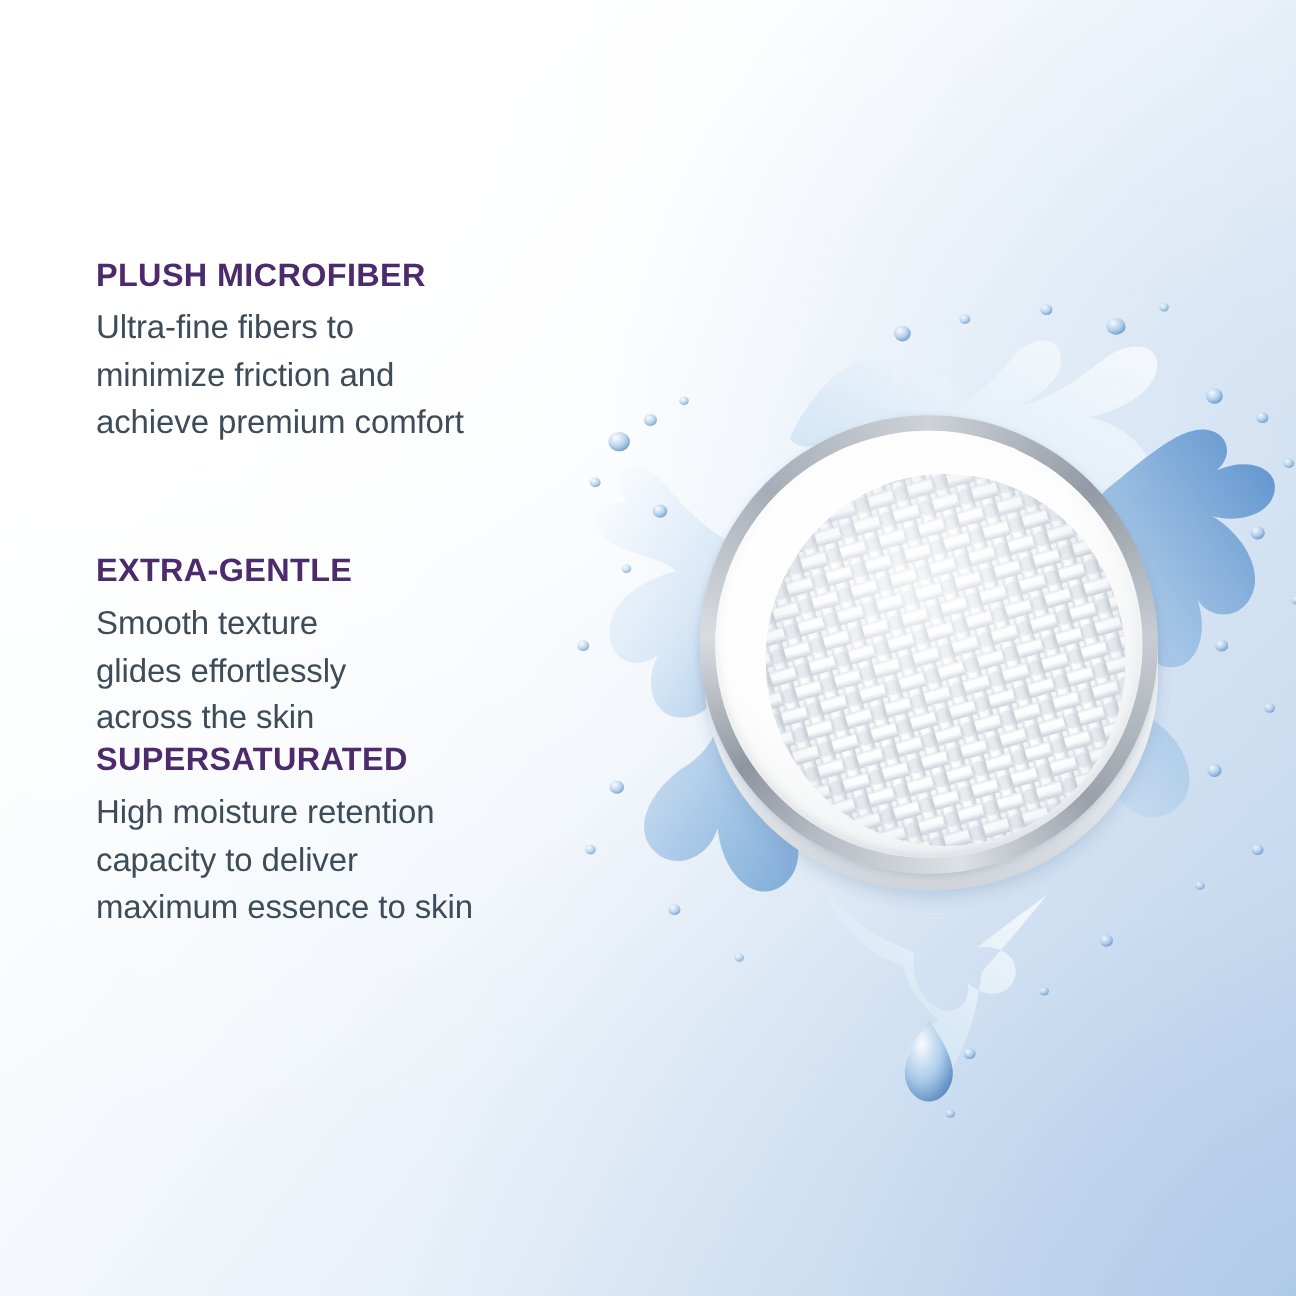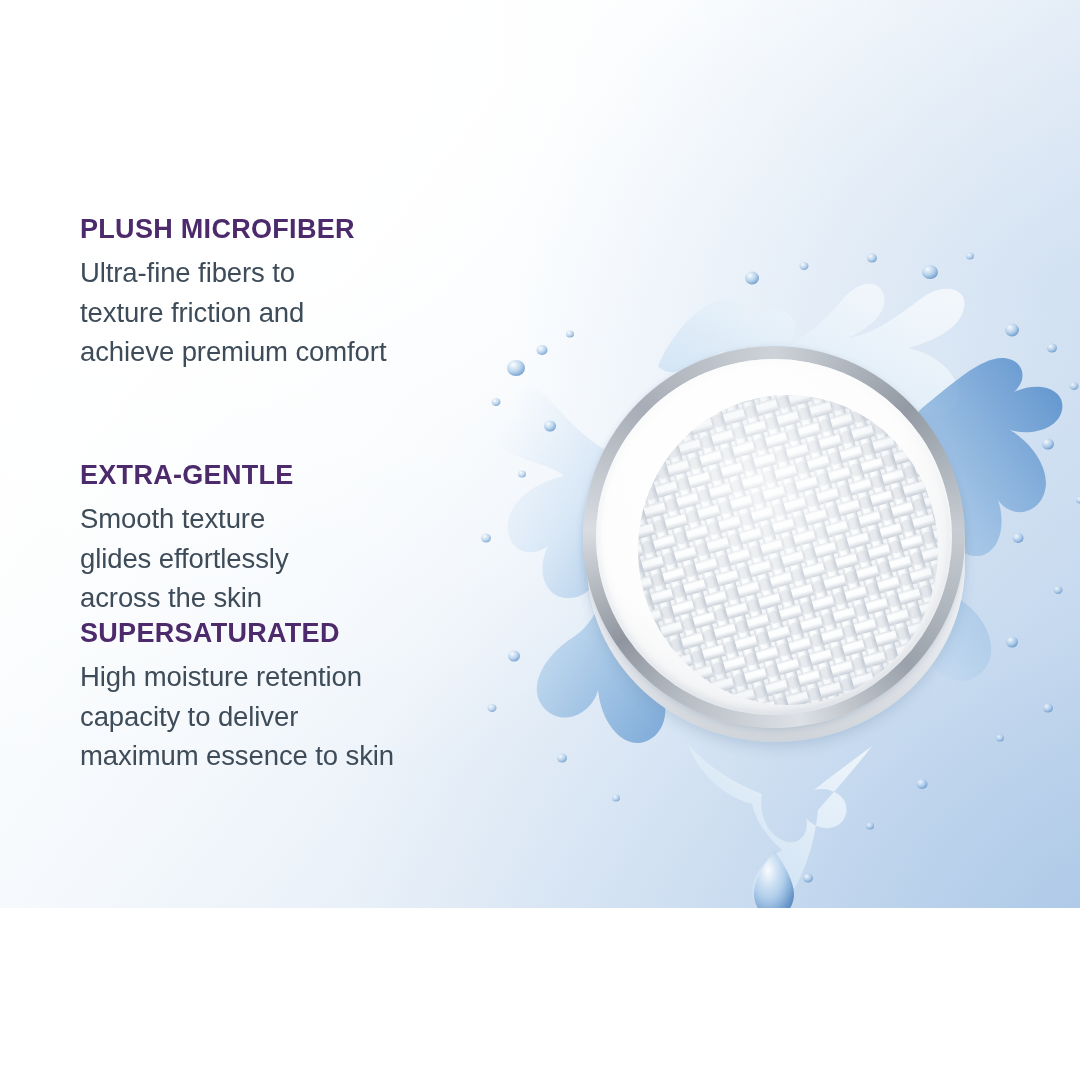--- a/index.html
+++ b/index.html
@@ -1,21 +1,21 @@
 <!DOCTYPE html>
 <html><head>
 <meta charset="utf-8">
 <style>
   html,body{margin:0;padding:0;}
   body{
     width:1080px;height:1080px;overflow:hidden;
     font-family:"Liberation Sans", sans-serif;
     background:#ffffff;
   }
-  .stage{position:relative;width:1080px;height:908px;overflow:hidden;}
+  .stage{position:relative;width:1080px;height:1080px;overflow:hidden;}
 
   
   .bg-base{position:absolute;inset:0;background:#f2f6fb;}
   .bg-g1{position:absolute;inset:0;
     background:linear-gradient(128deg,#ffffff 0%,#fdfefe 22%,#f4f8fc 44%,#e4edf7 66%,#cfdff1 84%,#bdd1e9 100%);}
   .bg-g2{position:absolute;inset:0;
     background:radial-gradient(130% 115% at 12% 6%, rgba(255,255,255,0.98) 0%, rgba(255,255,255,0.85) 26%, rgba(255,255,255,0.35) 48%, rgba(255,255,255,0.0) 72%);}
   .bg-g3{position:absolute;inset:0;
     background:radial-gradient(95% 85% at 100% 100%, rgba(166,197,231,0.60) 0%, rgba(186,210,236,0.30) 38%, rgba(255,255,255,0) 72%);}
   .bg-g4{position:absolute;inset:0;
@@ -102,21 +102,21 @@
   <div class="bg-g1"></div>
   <div class="bg-g2"></div>
   <div class="bg-g3"></div>
   <div class="bg-g4"></div>
 
   <div class="text-col">
 
     <div class="feature f1">
       <div class="f-head">PLUSH MICROFIBER</div>
       <div class="f-body">Ultra-fine fibers to
-texture friction and
+minimize friction and
 achieve premium comfort</div>
     </div>
 
     <div class="feature">
       <div class="f-head">EXTRA-GENTLE</div>
       <div class="f-body">Smooth texture
 glides effortlessly
 across the skin</div>
     </div>
 

